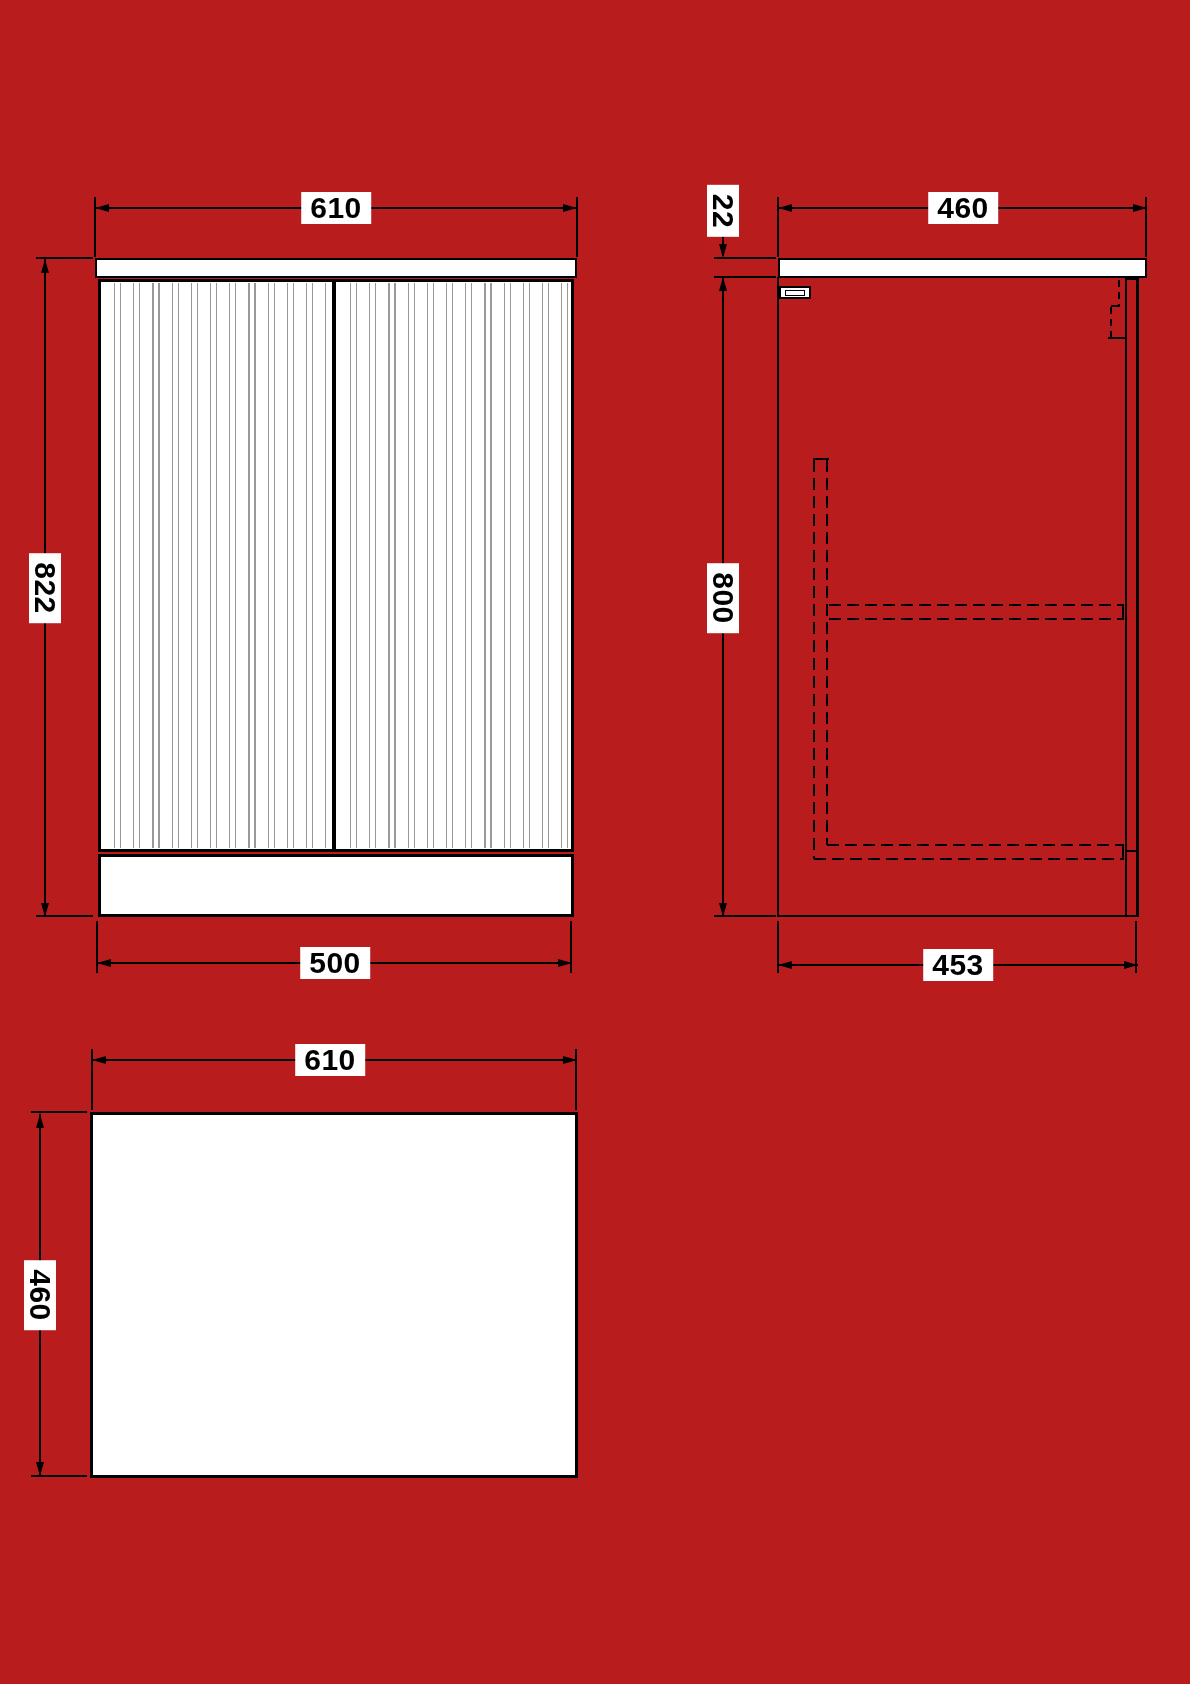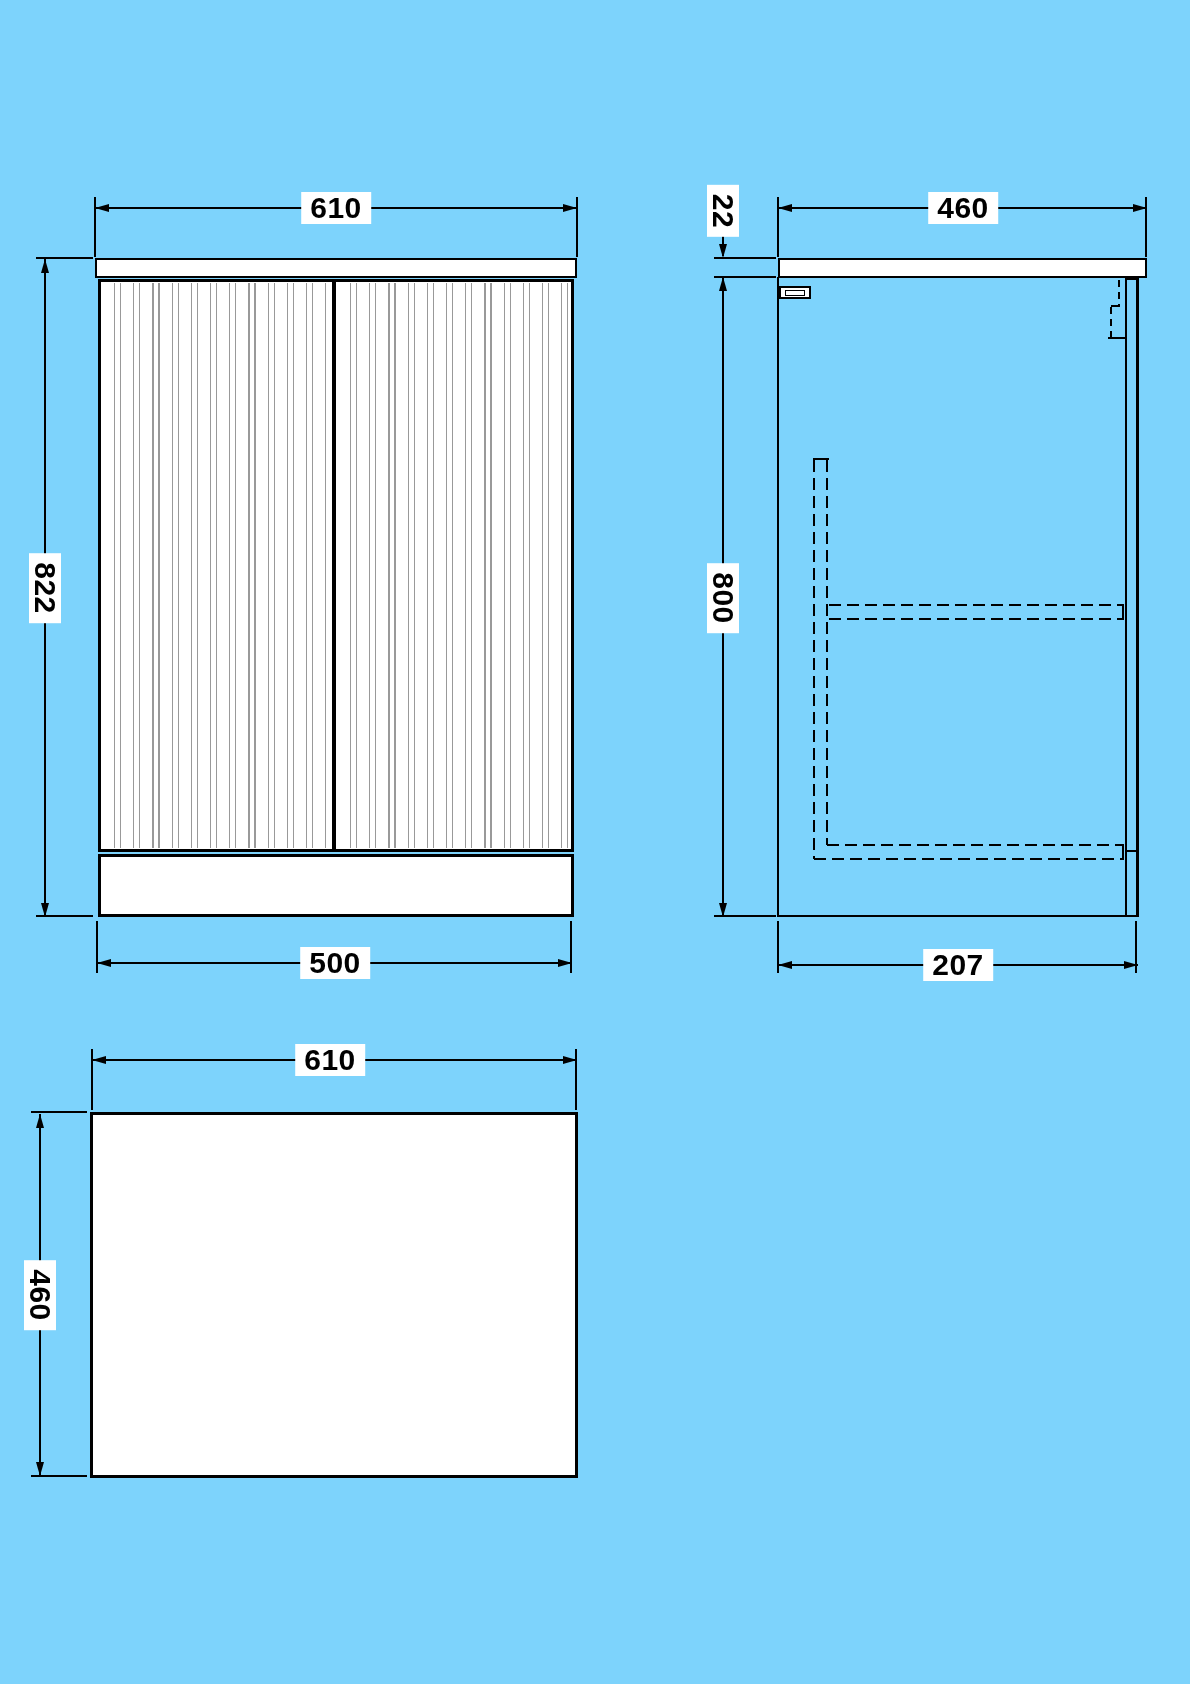--- a/index.html
+++ b/index.html
@@ -1,17 +1,17 @@
 <!DOCTYPE html>
 <html><head>
 <meta charset="utf-8">
 <style>
   html,body { margin:0; padding:0; background:#ffffff; }
   .canvas {
-    position:relative; width:1190px; height:1684px; background:#7dd3fc;
+    position:relative; width:1190px; height:1684px; background:#b91c1c;
     font-family:"Liberation Sans", sans-serif; overflow:hidden;
   }
   .ln { position:absolute; background:#000; }
   .dash-v { position:absolute; width:2px;
     background:repeating-linear-gradient(to bottom, #000 0 12px, transparent 12px 18px); }
   .dash-v-sm { position:absolute; width:2px;
     background:repeating-linear-gradient(to bottom, #000 0 7px, transparent 7px 12px); }
   .dash-h { position:absolute; height:2px;
     background:repeating-linear-gradient(to right, #000 0 12px, transparent 12px 18px); }
   .box { position:absolute; border:2px solid #000; background:#fff; box-sizing:border-box; }
@@ -116,21 +116,21 @@
     <div class="ln" style="left:1122px; top:604px; width:2px; height:16px;"></div>
     <div class="dash-h" style="left:827px; top:844px; width:296px;"></div>
     <div class="dash-h" style="left:814px; top:858px; width:309px;"></div>
     <div class="ln" style="left:1122px; top:844px; width:2px; height:16px;"></div>
 
     <div class="ln" style="left:777px; top:921px; width:2px; height:52px;"></div>
     <div class="ln" style="left:1135px; top:921px; width:2px; height:52px;"></div>
     <div class="ln" style="left:778px; top:964px; width:360px; height:2px;"></div>
     <div class="arr l" style="left:778px; top:961px;"></div>
     <div class="arr r" style="left:1124px; top:961px;"></div>
-    <div class="dim-label" style="left:958px; top:965px;">207</div>
+    <div class="dim-label" style="left:958px; top:965px;">453</div>
   </div>
 
   <div>
 
     <div class="ln" style="left:91px; top:1049px; width:2px; height:61px;"></div>
     <div class="ln" style="left:575px; top:1049px; width:2px; height:61px;"></div>
     <div class="ln" style="left:92px; top:1059px; width:485px; height:2px;"></div>
     <div class="arr l" style="left:92px; top:1056px;"></div>
     <div class="arr r" style="left:563px; top:1056px;"></div>
     <div class="dim-label" style="left:330px; top:1060px;">610</div>

